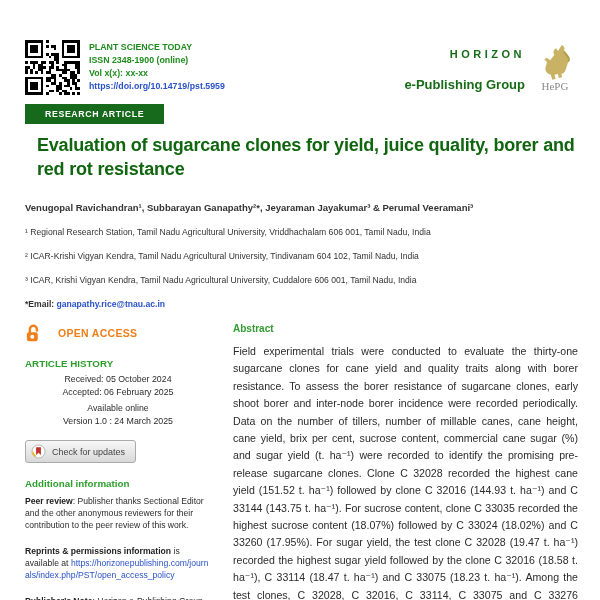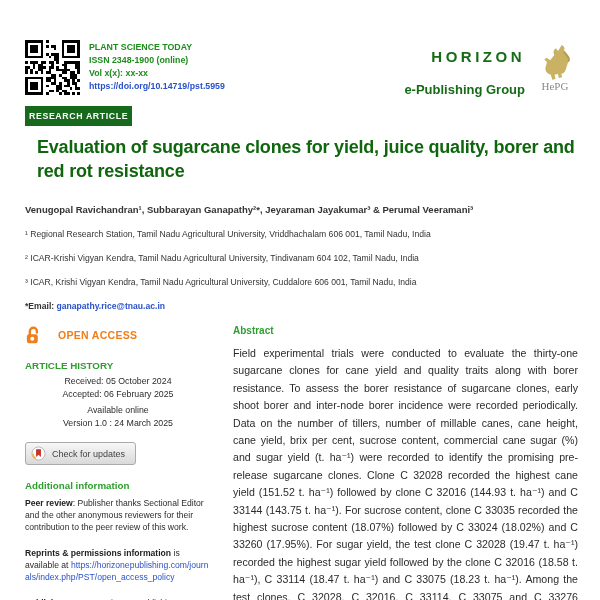--- a/index.html
+++ b/index.html
@@ -11,29 +11,29 @@
     color:#222;
   }
   
   .header-row{display:flex;justify-content:space-between;align-items:flex-start;}
   .journal-block{display:flex;gap:9px;}
   .qr{width:55px;height:55px;display:block;}
   .journal-info{font-size:8.8px;font-weight:bold;line-height:13px;color:#1d8c1d;padding-top:1px;}
   .doi a{color:#2a52c8;text-decoration:none;}
   .publisher-block{display:flex;align-items:flex-start;gap:7px;margin-top:4px;}
   .pub-text{text-align:right;color:#166c16;padding-top:4px;}
-  .pub-name{font-size:15px;font-weight:bold;letter-spacing:3.5px;}
+  .pub-name{font-size:11px;font-weight:bold;letter-spacing:3.5px;}
   .pub-sub{font-size:13px;font-weight:bold;margin-top:17px;}
   .logo-col{display:flex;flex-direction:column;align-items:center;width:46px;}
   .hepg-caption{font-family:"Liberation Serif","DejaVu Serif",serif;font-size:11px;color:#8a8a8a;margin-top:-2px;}
   
   .badge{
     display:inline-block;background:#17691c;color:#fff;
     font-size:8.8px;font-weight:bold;letter-spacing:.6px;
-    padding:5px 4px;margin-top:9px;
+    padding:5px 20px;margin-top:9px;
   }
   
   .title{
     color:#10660f;font-size:18px;font-weight:bold;line-height:24px;
     letter-spacing:-0.2px;max-width:575px;margin:9px 0 0 12px;
   }
   .authors{font-size:9.5px;font-weight:bold;color:#333;margin-top:21px;}
   .affiliations{margin-top:14px;}
   .affiliation{font-size:8.6px;color:#333;line-height:11px;margin-bottom:13px;}
   .email-line{font-size:8.6px;font-weight:bold;color:#333;margin-top:6px;}

